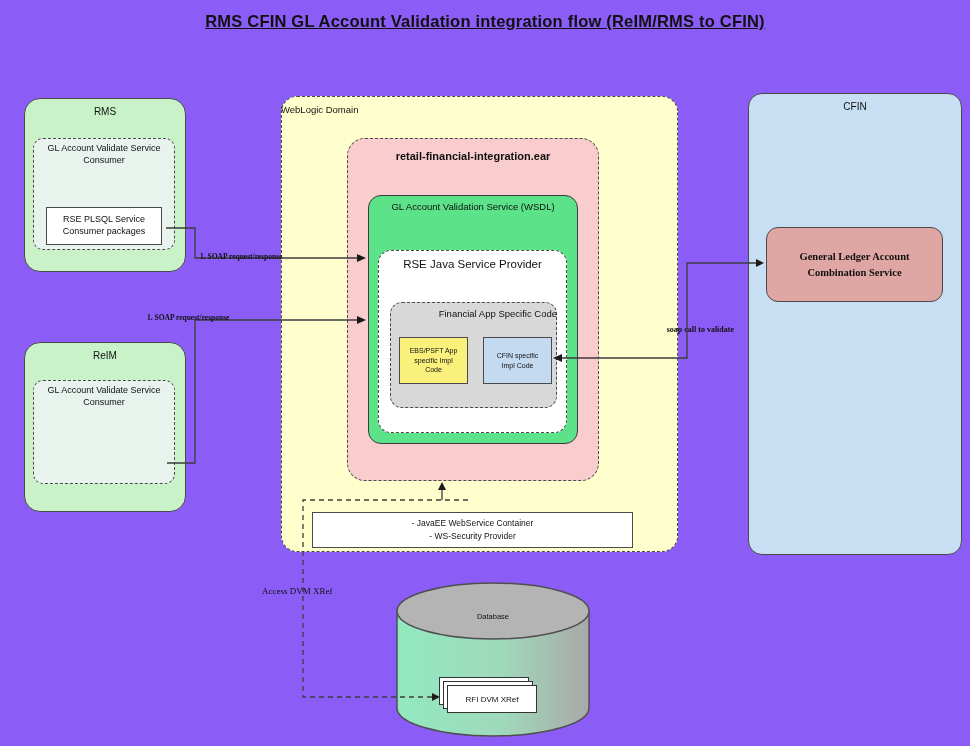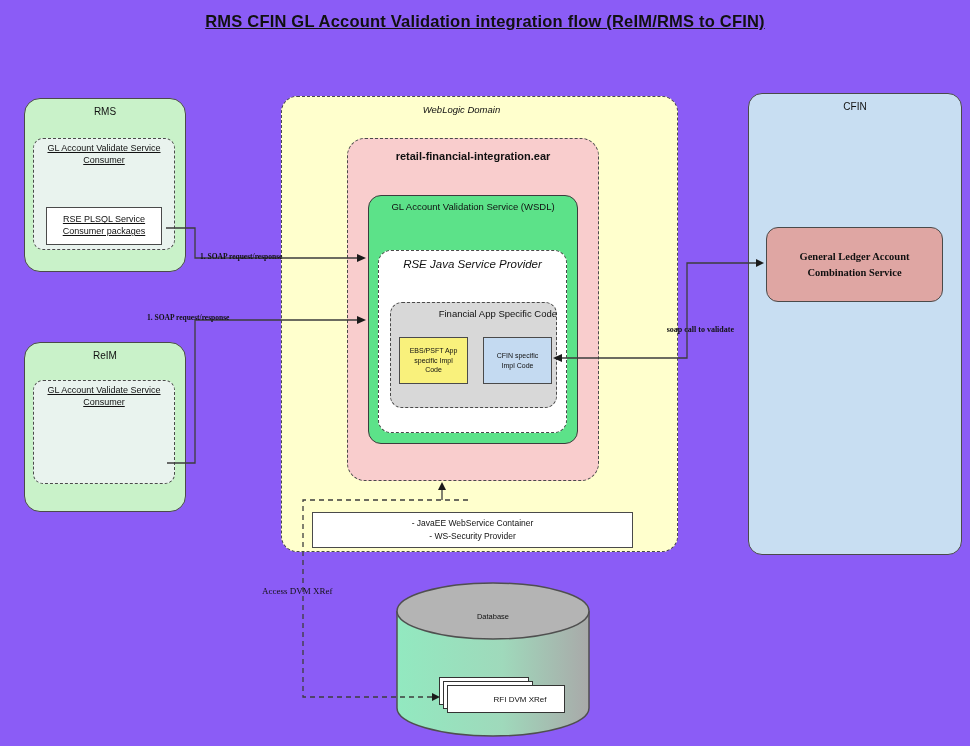--- a/index.html
+++ b/index.html
@@ -6,21 +6,21 @@
   #stage{position:relative;width:970px;height:746px;background:#8b5cf6;overflow:hidden;
          font-family:"Liberation Sans",sans-serif;color:#111;}
   .abs{position:absolute;box-sizing:border-box;}
   .panel{border-radius:16px;}
   .dashed{border:1.6px dashed #4a4a4a;}
   .solid{border:1.5px solid #4a4a4a;}
   .thin{border:1.3px solid #4a4a4a;}
   .ctr{display:flex;align-items:center;justify-content:center;text-align:center;}
   #title{top:12px;left:0;width:100%;text-align:center;font-size:16.5px;font-weight:bold;
          text-decoration:underline;letter-spacing:0.2px;}
-  .lbl-9{font-size:9px;line-height:1.3;text-decoration:underline;}
+  .lbl-9{font-size:9px;line-height:1.3;}
   .lbl-95{font-size:9.5px;}
   .lbl-10{font-size:10px;}
   .serif{font-family:"Liberation Serif",serif;}
   .conn-lbl{position:absolute;font-family:"Liberation Serif",serif;font-weight:bold;
             font-size:7.5px;white-space:nowrap;color:#111;}
   svg{position:absolute;top:0;left:0;pointer-events:none;}
   .stack-sheet{position:absolute;width:88px;height:26px;background:#ffffff;border:1.2px solid #333;}
 </style>
 </head>
 <body>
@@ -34,30 +34,30 @@
   <div class="abs dashed" style="left:33px;top:138px;width:142px;height:112px;border-radius:10px;background:#e9f3ee;"></div>
   <div class="abs lbl-9" style="left:37px;top:143px;width:134px;text-align:center;">GL Account Validate Service Consumer</div>
   <div class="abs thin ctr lbl-9" style="left:46px;top:207px;width:116px;height:38px;background:#fff;padding:0 0;">RSE PLSQL Service Consumer packages</div>
 
   <div class="abs panel solid" style="left:24px;top:342px;width:162px;height:170px;background:#c9f2c9;"></div>
   <div class="abs lbl-10" style="left:24px;top:350px;width:162px;text-align:center;">ReIM</div>
   <div class="abs dashed" style="left:33px;top:380px;width:142px;height:104px;border-radius:10px;background:#e9f3ee;"></div>
   <div class="abs lbl-9" style="left:37px;top:385px;width:134px;text-align:center;">GL Account Validate Service Consumer</div>
 
   <div class="abs panel dashed" style="left:281px;top:96px;width:397px;height:456px;background:#ffffcd;"></div>
-  <div class="abs lbl-95" style="left:263px;top:104px;width:397px;text-align:center;font-style:italic;">WebLogic Domain</div>
+  <div class="abs lbl-95" style="left:281px;top:104px;width:397px;text-align:left;">WebLogic Domain</div>
 
   <div class="abs dashed" style="left:347px;top:138px;width:252px;height:343px;border-radius:18px;background:#f9cdcd;"></div>
   <div class="abs" style="left:347px;top:150px;width:252px;text-align:center;font-size:11px;font-weight:bold;">retail-financial-integration.ear</div>
 
   <div class="abs" style="left:368px;top:195px;width:210px;height:249px;border:1.5px solid #3c3c3c;border-radius:13px;background:#5ce289;"></div>
   <div class="abs lbl-95" style="left:368px;top:201px;width:210px;text-align:center;">GL Account Validation Service (WSDL)</div>
 
   <div class="abs dashed" style="left:378px;top:250px;width:189px;height:183px;border-radius:13px;background:#ffffff;"></div>
-  <div class="abs" style="left:378px;top:258px;width:189px;text-align:center;font-size:11.5px;font-style:italic;">RSE Java Service Provider</div>
+  <div class="abs" style="left:378px;top:258px;width:189px;text-align:center;font-size:11.5px;">RSE Java Service Provider</div>
 
   <div class="abs dashed" style="left:390px;top:302px;width:167px;height:106px;border-radius:12px;background:#d8d8d8;"></div>
   <div class="abs lbl-95" style="left:390px;top:308px;width:167px;text-align:right;">Financial App Specific Code</div>
 
   <div class="abs ctr" style="left:399px;top:337px;width:69px;height:47px;background:#f9f17c;border:1.2px solid #4a4a4a;font-size:7px;line-height:1.35;padding:0 5px;">EBS/PSFT App specific Impl Code</div>
   <div class="abs ctr" style="left:483px;top:337px;width:69px;height:47px;background:#c4daf1;border:1.2px solid #4a4a4a;font-size:7px;line-height:1.35;padding:0 8px;">CFIN specific Impl Code</div>
 
   <div class="abs thin" style="left:312px;top:512px;width:321px;height:36px;background:#ffffff;
        display:flex;flex-direction:column;align-items:center;justify-content:center;font-size:8.5px;line-height:1.5;">
     <div>- JavaEE WebService Container</div>
@@ -104,21 +104,21 @@
     </g>
 
     <g fill="none" stroke="#3d3d3d" stroke-width="1.3">
       <polyline points="468,500 303,500 303,697 432,697" stroke-dasharray="5,4"></polyline>
       <polygon points="432,693 432,701 440,697" fill="#1a1a1a" stroke="none"></polygon>
     </g>
   </svg>
 
   <div class="stack-sheet" style="left:439px;top:677px;"></div>
   <div class="stack-sheet" style="left:443px;top:681px;"></div>
-  <div class="stack-sheet ctr" style="left:447px;top:685px;font-size:8px;padding-left:28px;">RFI DVM XRef</div>
+  <div class="stack-sheet ctr" style="left:447px;top:685px;font-size:8px;">RFI DVM XRef</div>
 
   <div class="abs" style="left:448px;top:612px;width:90px;text-align:center;font-size:7.5px;">Database</div>
 
   <div class="conn-lbl" style="left:200px;top:252px;">1. SOAP request/response</div>
   <div class="conn-lbl" style="left:147px;top:313px;">1. SOAP request/response</div>
   <div class="conn-lbl" style="left:640px;top:325px;width:94px;text-align:right;font-size:8px;">soap call to validate</div>
   <div class="abs serif" style="left:262px;top:586px;font-size:9px;white-space:nowrap;">Access DVM XRef</div>
 
 </div>
 

